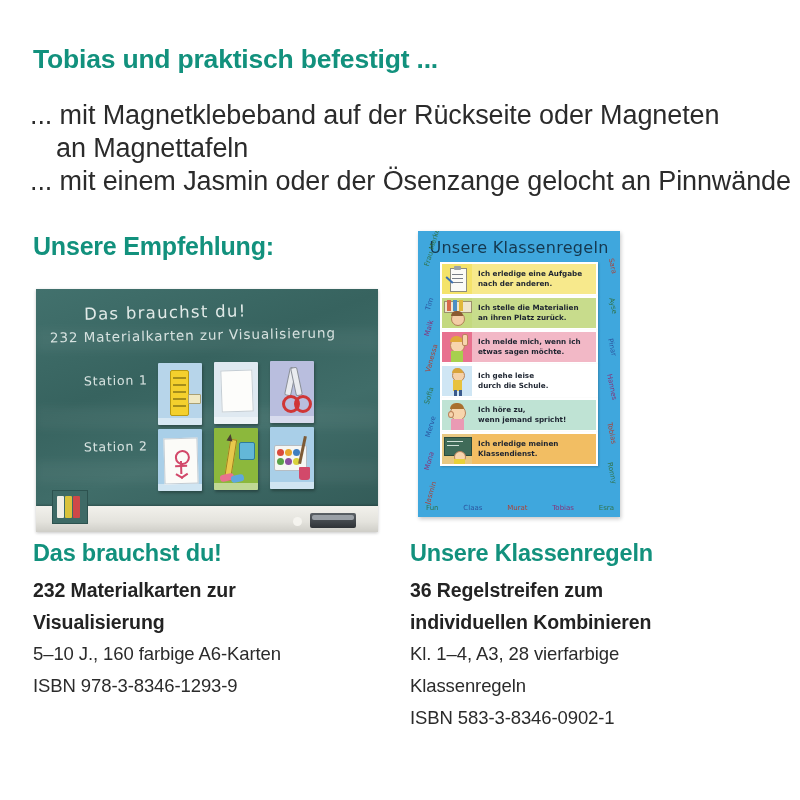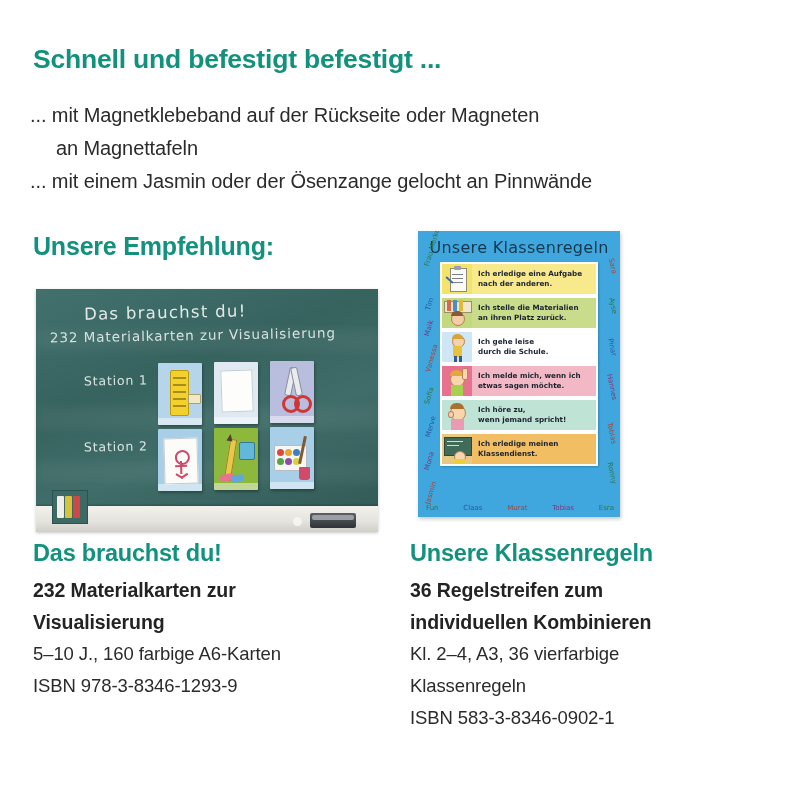--- a/index.html
+++ b/index.html
@@ -30,21 +30,21 @@
     font-weight: bold;
     letter-spacing: -0.2px;
     color: #12917d;
     white-space: nowrap;
   }
 
   .bullets {
     position: absolute;
     left: 30px;
     top: 99px;
-    font-size: 20px;
+    font-size: 27px;
     line-height: 33px;
     color: #2b2b2b;
     letter-spacing: -0.1px;
   }
   .bullets div { white-space: nowrap; }
   .bullets .indent { padding-left: 26px; }
 
   .subheadline {
     position: absolute;
     left: 33px;
@@ -435,21 +435,21 @@
   .face {
     position: absolute;
     border-radius: 50%;
   }
 </style>
 </head>
 <body>
 
 <div class="page">
 
-  <div class="headline">Schnell und befestigt befestigt ...</div>
+  <div class="headline">Tobias und praktisch befestigt ...</div>
 
   <div class="bullets">
     <div>... mit Magnetklebeband auf der Rückseite oder Magneten</div>
     <div class="indent">an Magnettafeln</div>
     <div>... mit einem Jasmin oder der Ösenzange gelocht an Pinnwände</div>
   </div>
 
   <div class="subheadline">Unsere Empfehlung:</div>
 
   <div class="chalkboard">
@@ -565,45 +565,45 @@
           <div class="face" style="left:9px;top:14px;width:12px;height:12px;background:#f3cda6;border:1px solid #b07e56;"></div>
           <div style="position:absolute;left:9px;top:13px;width:12px;height:5px;background:#8a5a32;border-radius:6px 6px 0 0;"></div>
         </div>
         <div class="strip-text">
           <span>Ich stelle die Materialien</span>
           <span>an ihren Platz zurück.</span>
         </div>
       </div>
 
       <div class="strip">
+        <div class="strip-fill" style="background:#F2B8C6;"></div>
+        <div class="strip-icon" style="background:#e8718f;">
+          <div class="face" style="left:8px;top:6px;width:13px;height:13px;background:#f7d5ad;border:1px solid #bb835a;"></div>
+          <div style="position:absolute;left:8px;top:4px;width:13px;height:6px;background:#e0a93a;border-radius:7px 7px 0 0;"></div>
+          <div style="position:absolute;left:9px;top:19px;width:12px;height:11px;background:#a7d04e;"></div>
+          <div style="position:absolute;left:20px;top:2px;width:4px;height:10px;background:#f7d5ad;border:1px solid #bb835a;border-radius:2px;"></div>
+        </div>
+        <div class="strip-text">
+          <span>Ich melde mich, wenn ich</span>
+          <span>etwas sagen möchte.</span>
+        </div>
+      </div>
+
+      <div class="strip">
         <div class="strip-fill" style="background:#FFFFFF;"></div>
         <div class="strip-icon" style="background:#cfe6f4;">
           <div class="face" style="left:10px;top:3px;width:11px;height:11px;background:#f5d1a8;border:1px solid #b5835b;"></div>
           <div style="position:absolute;left:10px;top:2px;width:11px;height:5px;background:#d8a33a;border-radius:6px 6px 0 0;"></div>
           <div style="position:absolute;left:11px;top:14px;width:9px;height:11px;background:#e8c23d;"></div>
           <div style="position:absolute;left:12px;top:24px;width:3px;height:6px;background:#3a5a8c;"></div>
           <div style="position:absolute;left:17px;top:24px;width:3px;height:6px;background:#3a5a8c;"></div>
         </div>
         <div class="strip-text">
           <span>Ich gehe leise</span>
           <span>durch die Schule.</span>
-        </div>
-      </div>
-
-      <div class="strip">
-        <div class="strip-fill" style="background:#F2B8C6;"></div>
-        <div class="strip-icon" style="background:#e8718f;">
-          <div class="face" style="left:8px;top:6px;width:13px;height:13px;background:#f7d5ad;border:1px solid #bb835a;"></div>
-          <div style="position:absolute;left:8px;top:4px;width:13px;height:6px;background:#e0a93a;border-radius:7px 7px 0 0;"></div>
-          <div style="position:absolute;left:9px;top:19px;width:12px;height:11px;background:#a7d04e;"></div>
-          <div style="position:absolute;left:20px;top:2px;width:4px;height:10px;background:#f7d5ad;border:1px solid #bb835a;border-radius:2px;"></div>
-        </div>
-        <div class="strip-text">
-          <span>Ich melde mich, wenn ich</span>
-          <span>etwas sagen möchte.</span>
         </div>
       </div>
 
       <div class="strip">
         <div class="strip-fill" style="background:#BFE3D4;"></div>
         <div class="strip-icon" style="background:#bfe3d4;">
           <div class="face" style="left:8px;top:5px;width:14px;height:14px;background:#f7d5ad;border:1px solid #bb835a;"></div>
           <div style="position:absolute;left:8px;top:3px;width:14px;height:6px;background:#a9702f;border-radius:7px 7px 0 0;"></div>
           <div style="position:absolute;left:9px;top:19px;width:13px;height:11px;background:#ea9ab4;"></div>
           <div style="position:absolute;left:6px;top:11px;width:4px;height:5px;background:#f7d5ad;border:1px solid #bb835a;border-radius:50%;"></div>
@@ -668,19 +668,19 @@
     </div>
   </div>
 
   <div class="col col-right">
     <div class="prod-title">Unsere Klassenregeln</div>
     <div class="prod-sub">
       <div>36 Regelstreifen zum</div>
       <div>individuellen Kombinieren</div>
     </div>
     <div class="prod-meta">
-      <div class="line">Kl. 2–4, A3, 36 vierfarbige</div>
+      <div class="line">Kl. 1–4, A3, 28 vierfarbige</div>
       <div class="line">Klassenregeln</div>
       <div class="line">ISBN 583-3-8346-0902-1</div>
     </div>
   </div>
 
 </div>
 
 </body></html>

